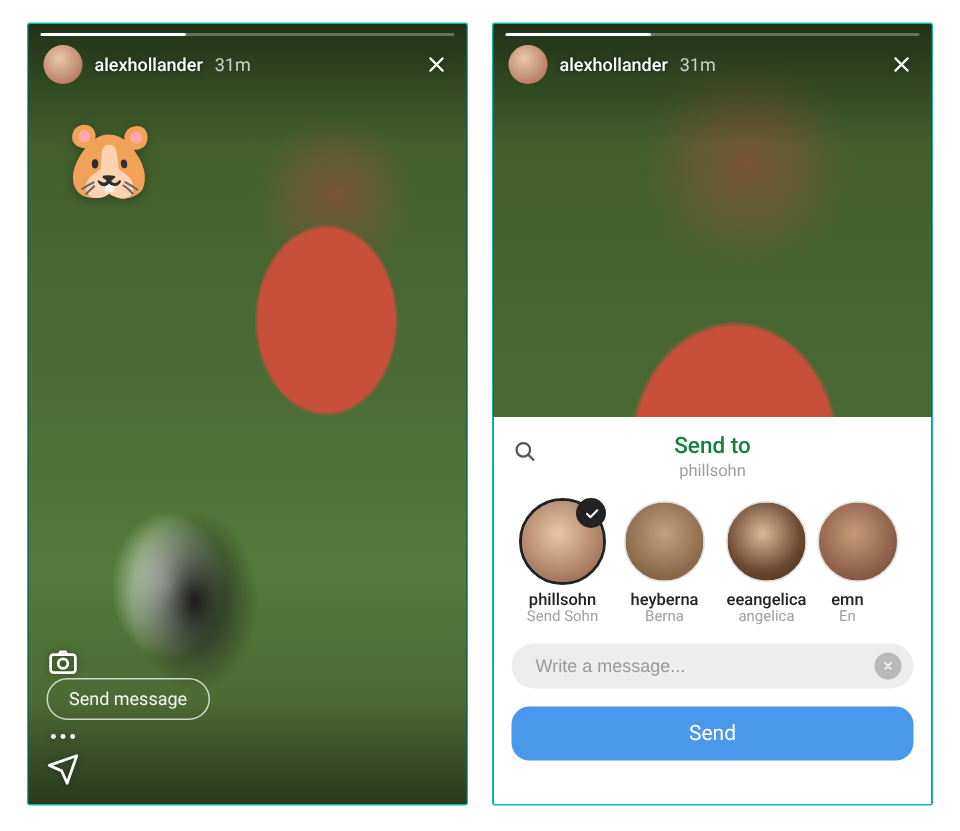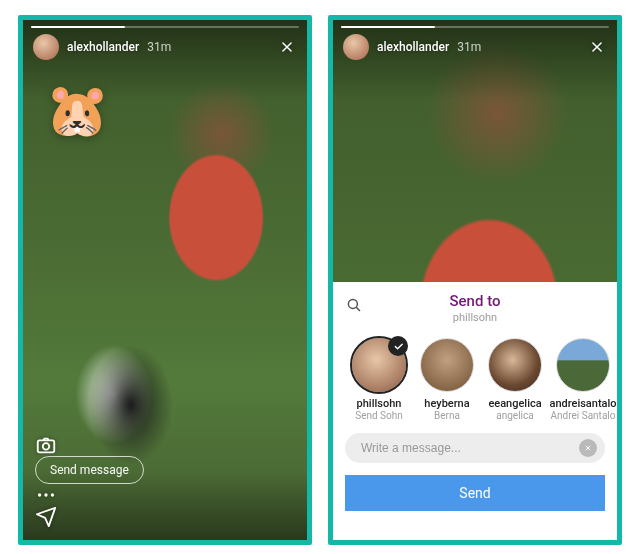--- a/index.html
+++ b/index.html
@@ -9,21 +9,21 @@
     font-family: -apple-system, BlinkMacSystemFont, "Segoe UI", Roboto, Helvetica, Arial, sans-serif;
     width: 640px;
     height: 554px;
     overflow: hidden;
     display: flex;
     gap: 16px;
     padding: 15px 18px;
     box-sizing: border-box;
   }
   .phone {
-    border: 5px solid #14b8a6;
+    border: 1px solid #14b8a6;
     border-radius: 2px;
     height: 520px;
     display: flex;
     flex-direction: column;
     overflow: hidden;
     position: relative;
     background: #000;
   }
   .phone-left { width: 294px; }
   .phone-right { width: 294px; }
@@ -166,21 +166,21 @@
     color: #555;
     cursor: pointer;
   }
   .sheet-hdr-center {
     flex: 1;
     text-align: center;
   }
   .sheet-title {
     font-size: 15px;
     font-weight: 500;
-    color: #701a75;
+    color: #15803d;
   }
   .sheet-sub {
     font-size: 11px;
     color: #9c9c9c;
     margin-top: 1px;
   }
 
   .contacts-row {
     display: flex;
     padding: 8px 0 6px 12px;
@@ -267,21 +267,21 @@
   }
   .clear-btn svg { width: 8px; height: 8px; }
 
   .send-row {
     padding: 6px 12px 12px 12px;
   }
   .send-btn {
     background: #4a98eb;
     color: #fff;
     text-align: center;
-    border-radius: 0;
+    border-radius: 12px;
     padding: 10px 0;
     font-size: 14px;
     font-weight: 400;
     cursor: pointer;
   }
 
   
   .av1 { background: radial-gradient(circle at 45% 40%, #e8c7a8, #8a5840); }
   .av2 { background: radial-gradient(circle at 45% 40%, #d8b898, #6a4830 60%, #3a2818); }
   .av3 { background: radial-gradient(circle at 50% 40%, #c0a080, #705030); }
@@ -398,27 +398,20 @@
         </div>
         <div class="contact">
           <div class="avatar-wrap">
             <div class="avatar-md av2"></div>
           </div>
           <div class="c-user">eeangelica</div>
           <div class="c-name">angelica</div>
         </div>
         <div class="contact">
           <div class="avatar-wrap">
-            <div class="avatar-md av4"></div>
-          </div>
-          <div class="c-user">andreisantalo</div>
-          <div class="c-name">Andrei Santalo</div>
-        </div>
-        <div class="contact">
-          <div class="avatar-wrap">
             <div class="avatar-md av5"></div>
           </div>
           <div class="c-user">emn</div>
           <div class="c-name">En</div>
         </div>
       </div>
 
     <div class="msg-field-row">
       <div class="msg-field">
         <input type="text" placeholder="Write a message..." style="">

